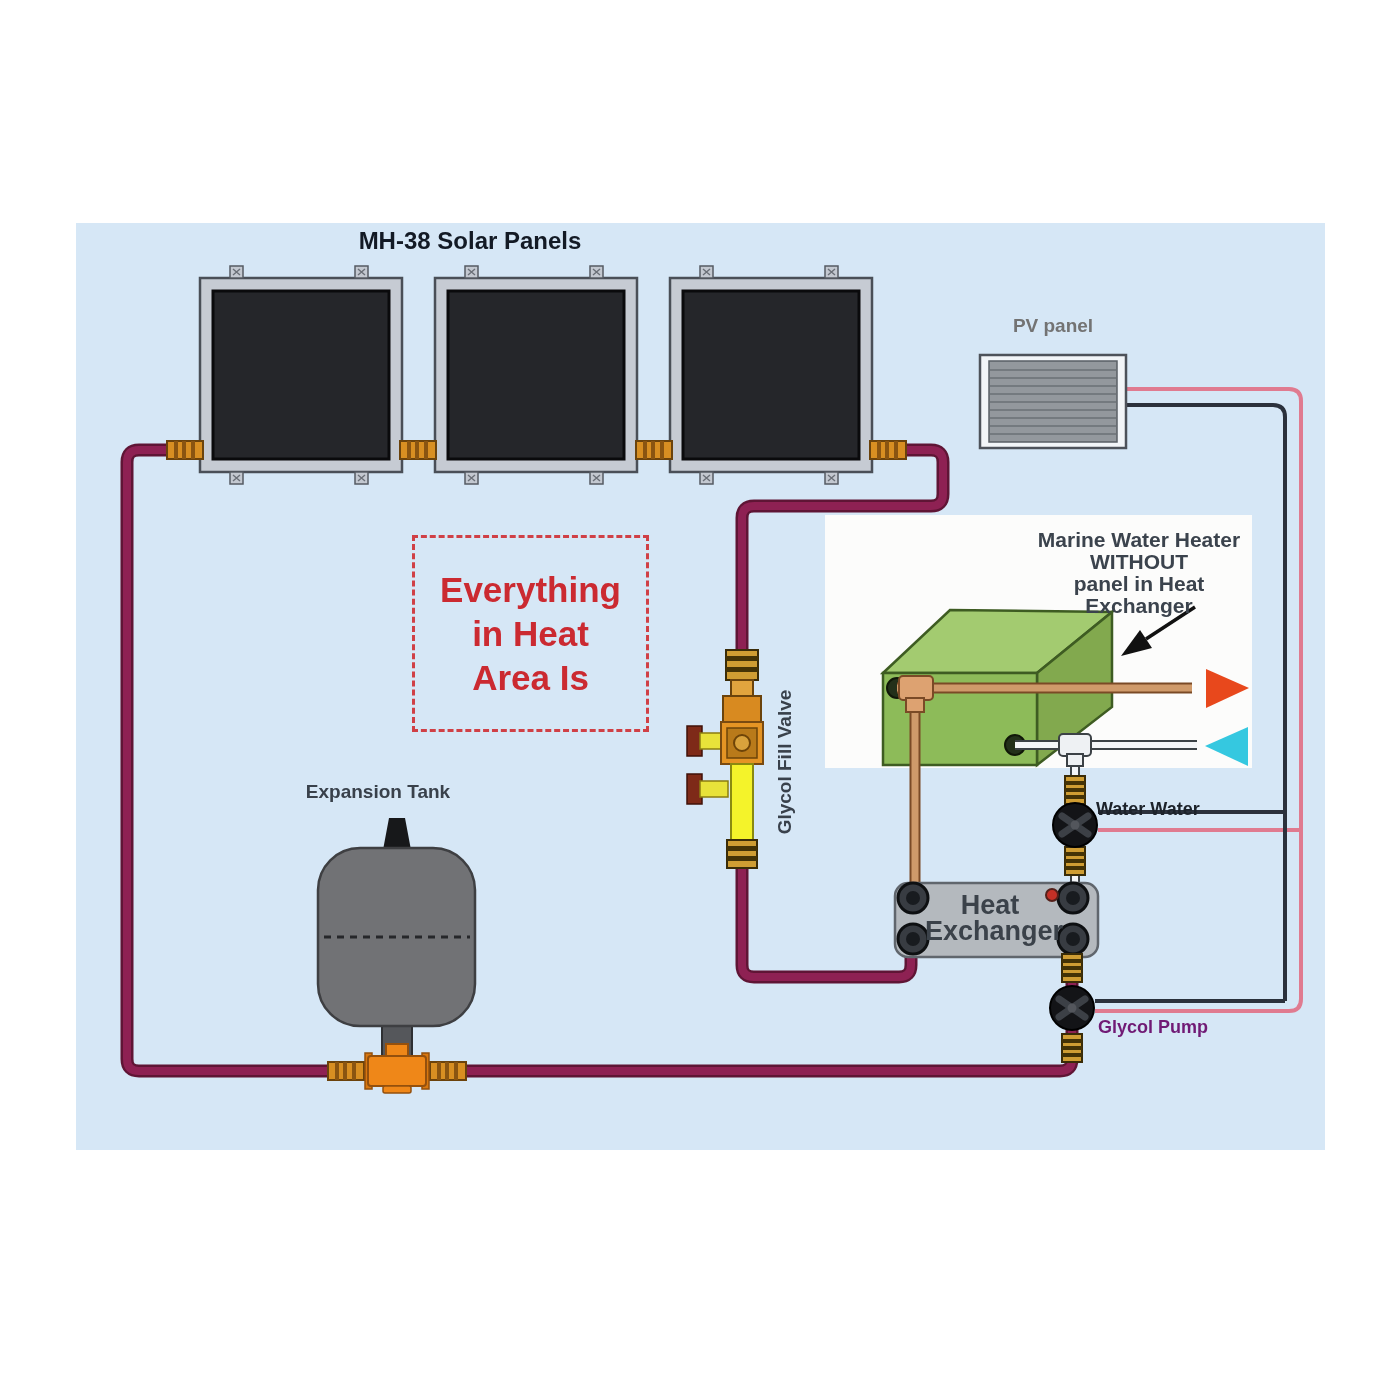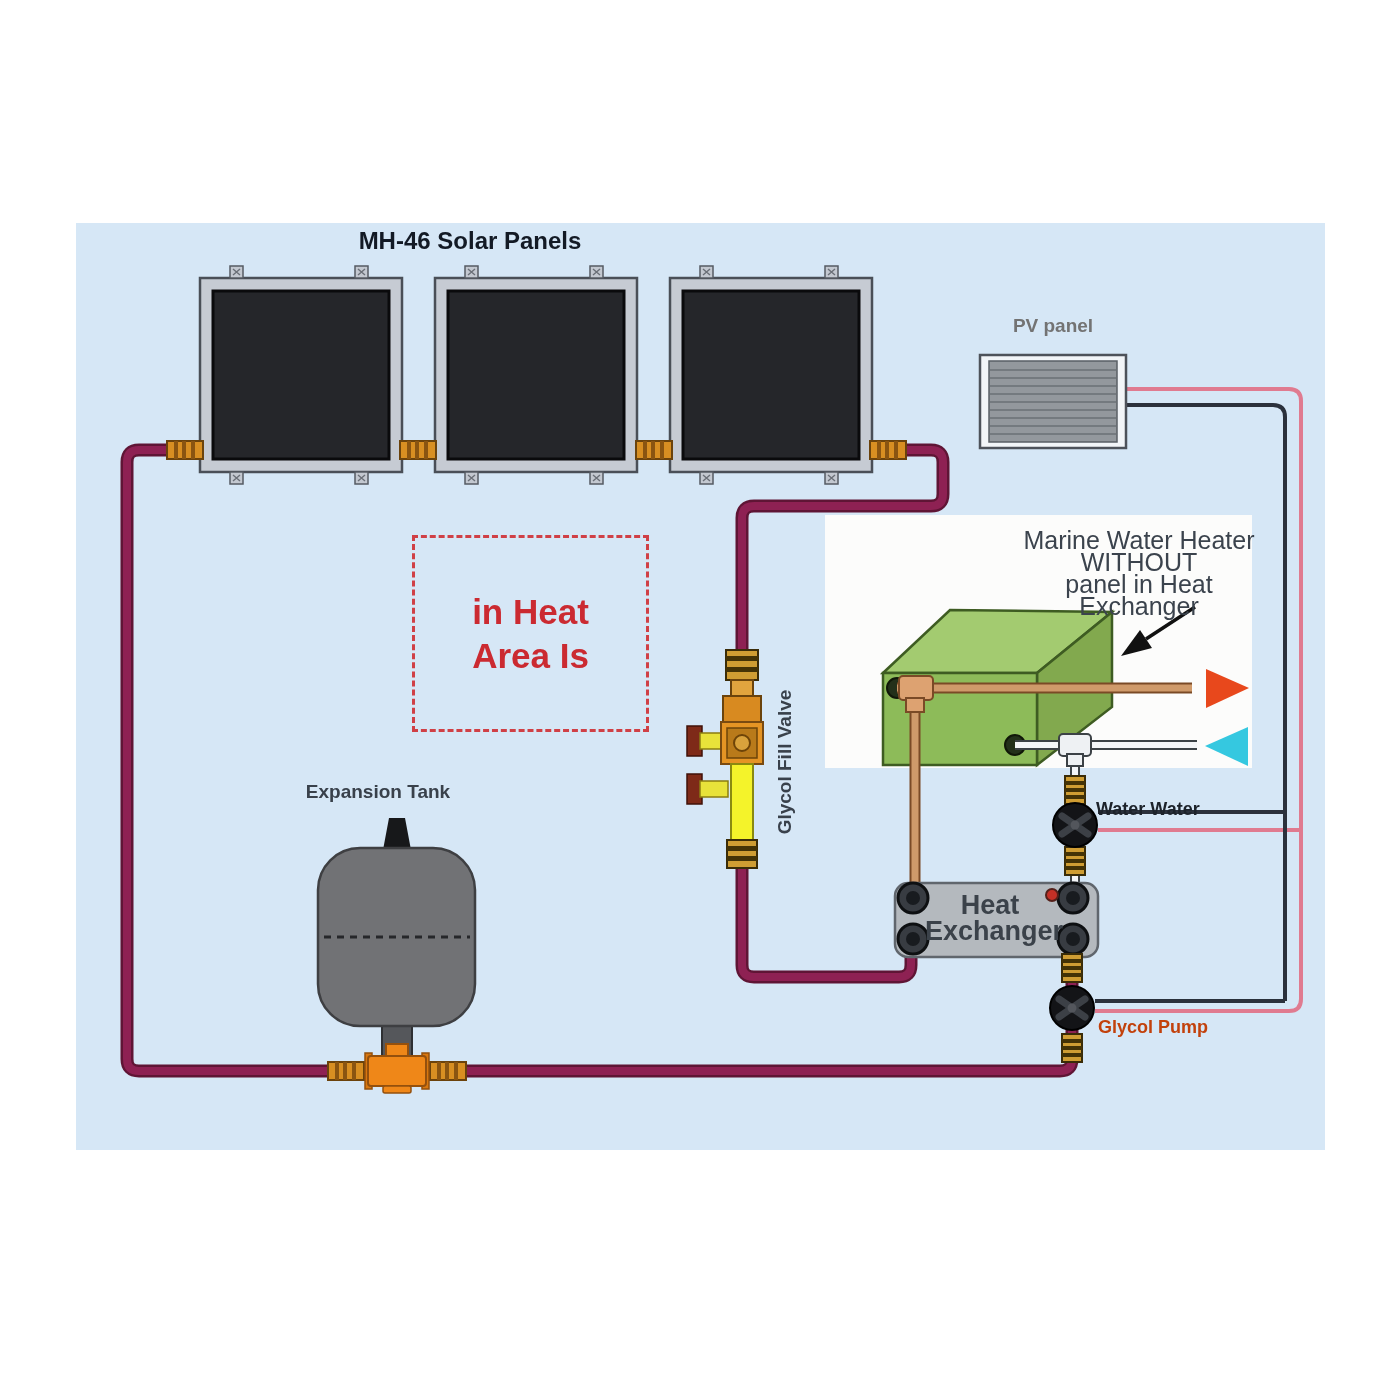--- a/index.html
+++ b/index.html
@@ -11,23 +11,23 @@
                  font-size:24px;font-weight:bold;color:#131a25;}
   .pv-label{left:980px;top:315px;width:146px;text-align:center;
             font-size:19px;font-weight:bold;color:#737373;}
   .red-note{left:412px;top:535px;width:237px;height:197px;box-sizing:border-box;
             border:3px dashed #d04046;display:flex;flex-direction:column;
             justify-content:center;text-align:center;font-size:35px;font-weight:bold;
             line-height:44px;color:#cb2a31;}
   .exp-label{left:288px;top:781px;width:180px;text-align:center;
              font-size:19px;font-weight:600;}
   .heater-note{left:1019px;top:529px;width:240px;text-align:center;
-               font-size:25px;font-weight:400;line-height:22px;color:#3b434d;}
+               font-size:21px;font-weight:700;line-height:22px;color:#3b434d;}
   .wp-label{left:1096px;top:799px;font-size:18px;font-weight:bold;color:#1d232b;}
-  .gp-label{left:1098px;top:1017px;font-size:18px;font-weight:bold;color:#c2410c;}
+  .gp-label{left:1098px;top:1017px;font-size:18px;font-weight:bold;color:#701a75;}
   .hx-label{left:925px;top:892px;width:130px;text-align:center;
             font-size:27px;font-weight:600;line-height:26px;color:#3b424a;}
   .valve-label{left:700px;top:751px;width:170px;height:22px;text-align:center;
                font-size:19px;font-weight:bold;transform:rotate(-90deg);}
 </style>
 </head>
 <body>
 
 <div class="canvas">
 
@@ -198,24 +198,25 @@
     <use href="#pump" x="1075" y="825"></use>
   </g>
 
   <g>
     <use href="#vfit" x="1072" y="968"></use>
     <use href="#vfit" x="1072" y="1048"></use>
     <use href="#pump" x="1072" y="1008"></use>
   </g>
 </svg>
 
-<div class="label diagram-title">MH-46 Solar Panels</div>
+<div class="label diagram-title">MH-38 Solar Panels</div>
 <div class="label pv-label">PV panel</div>
 
 <div class="label red-note">
+  <span>Everything</span>
   <span>in Heat</span>
   <span>Area Is</span>
 </div>
 
 <div class="label exp-label">Expansion Tank</div>
 
 <div class="label heater-note">
   <div>Marine Water Heater</div>
   <div>WITHOUT</div>
   <div>panel in Heat Exchanger</div>

